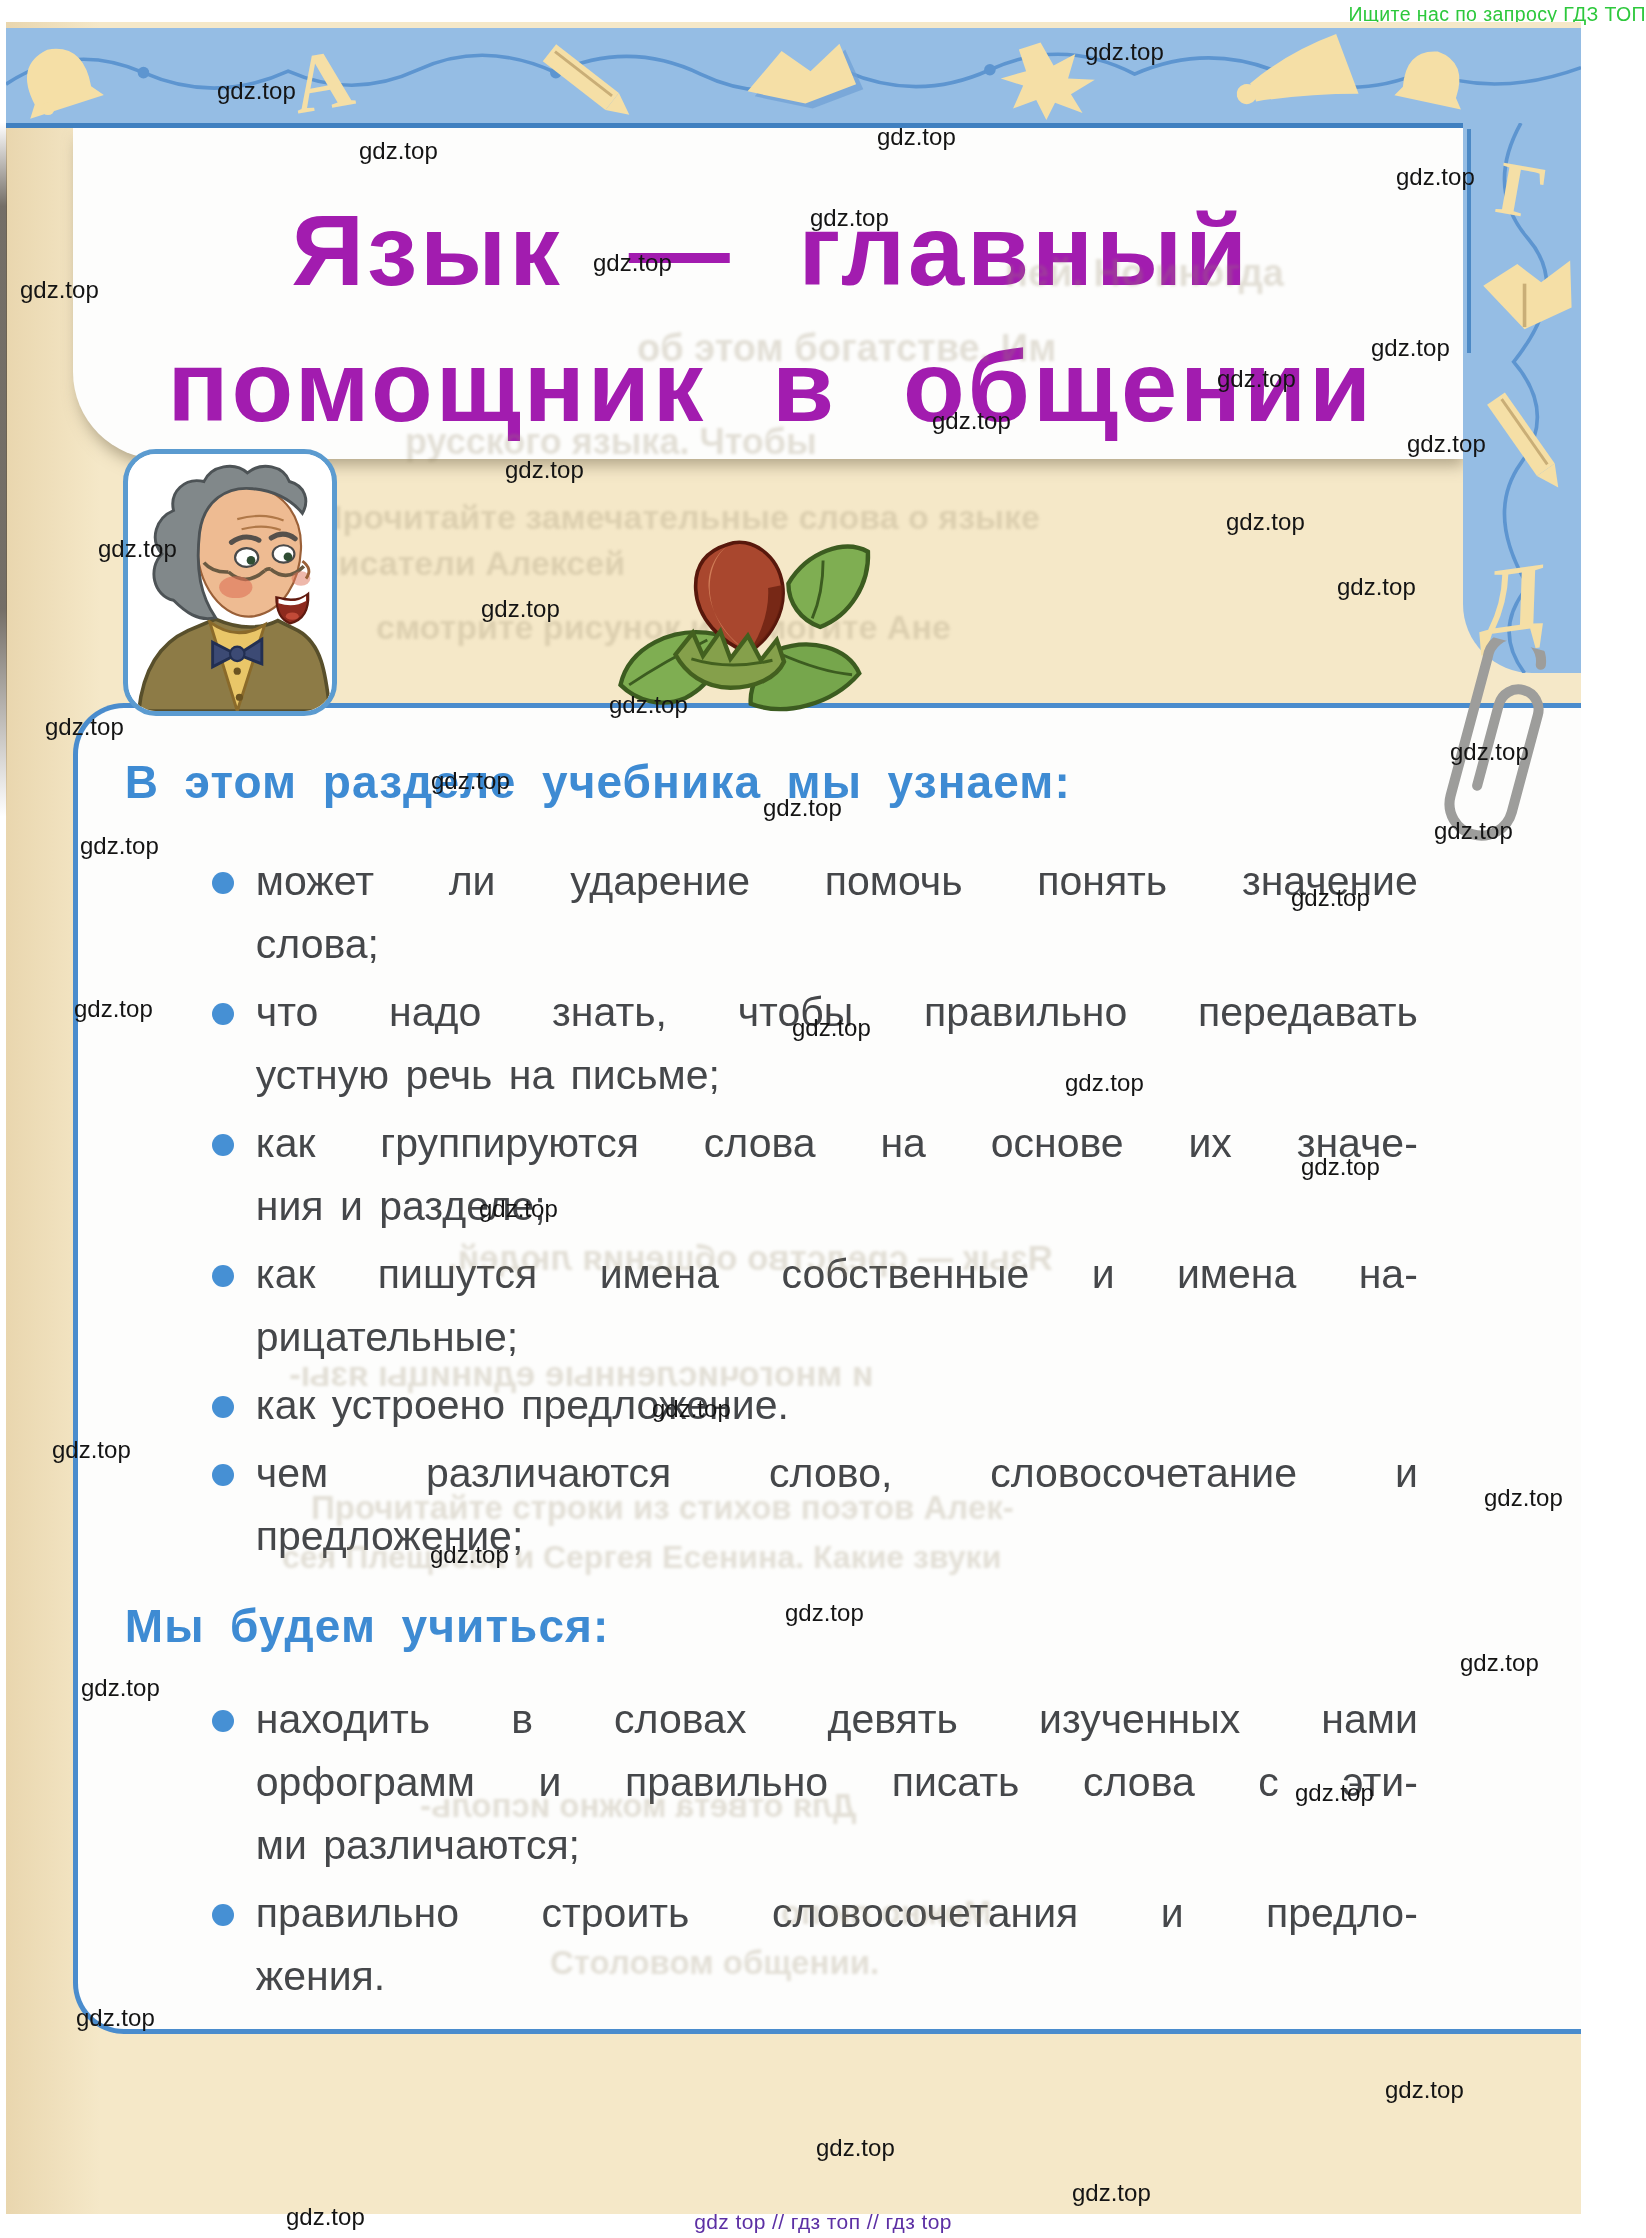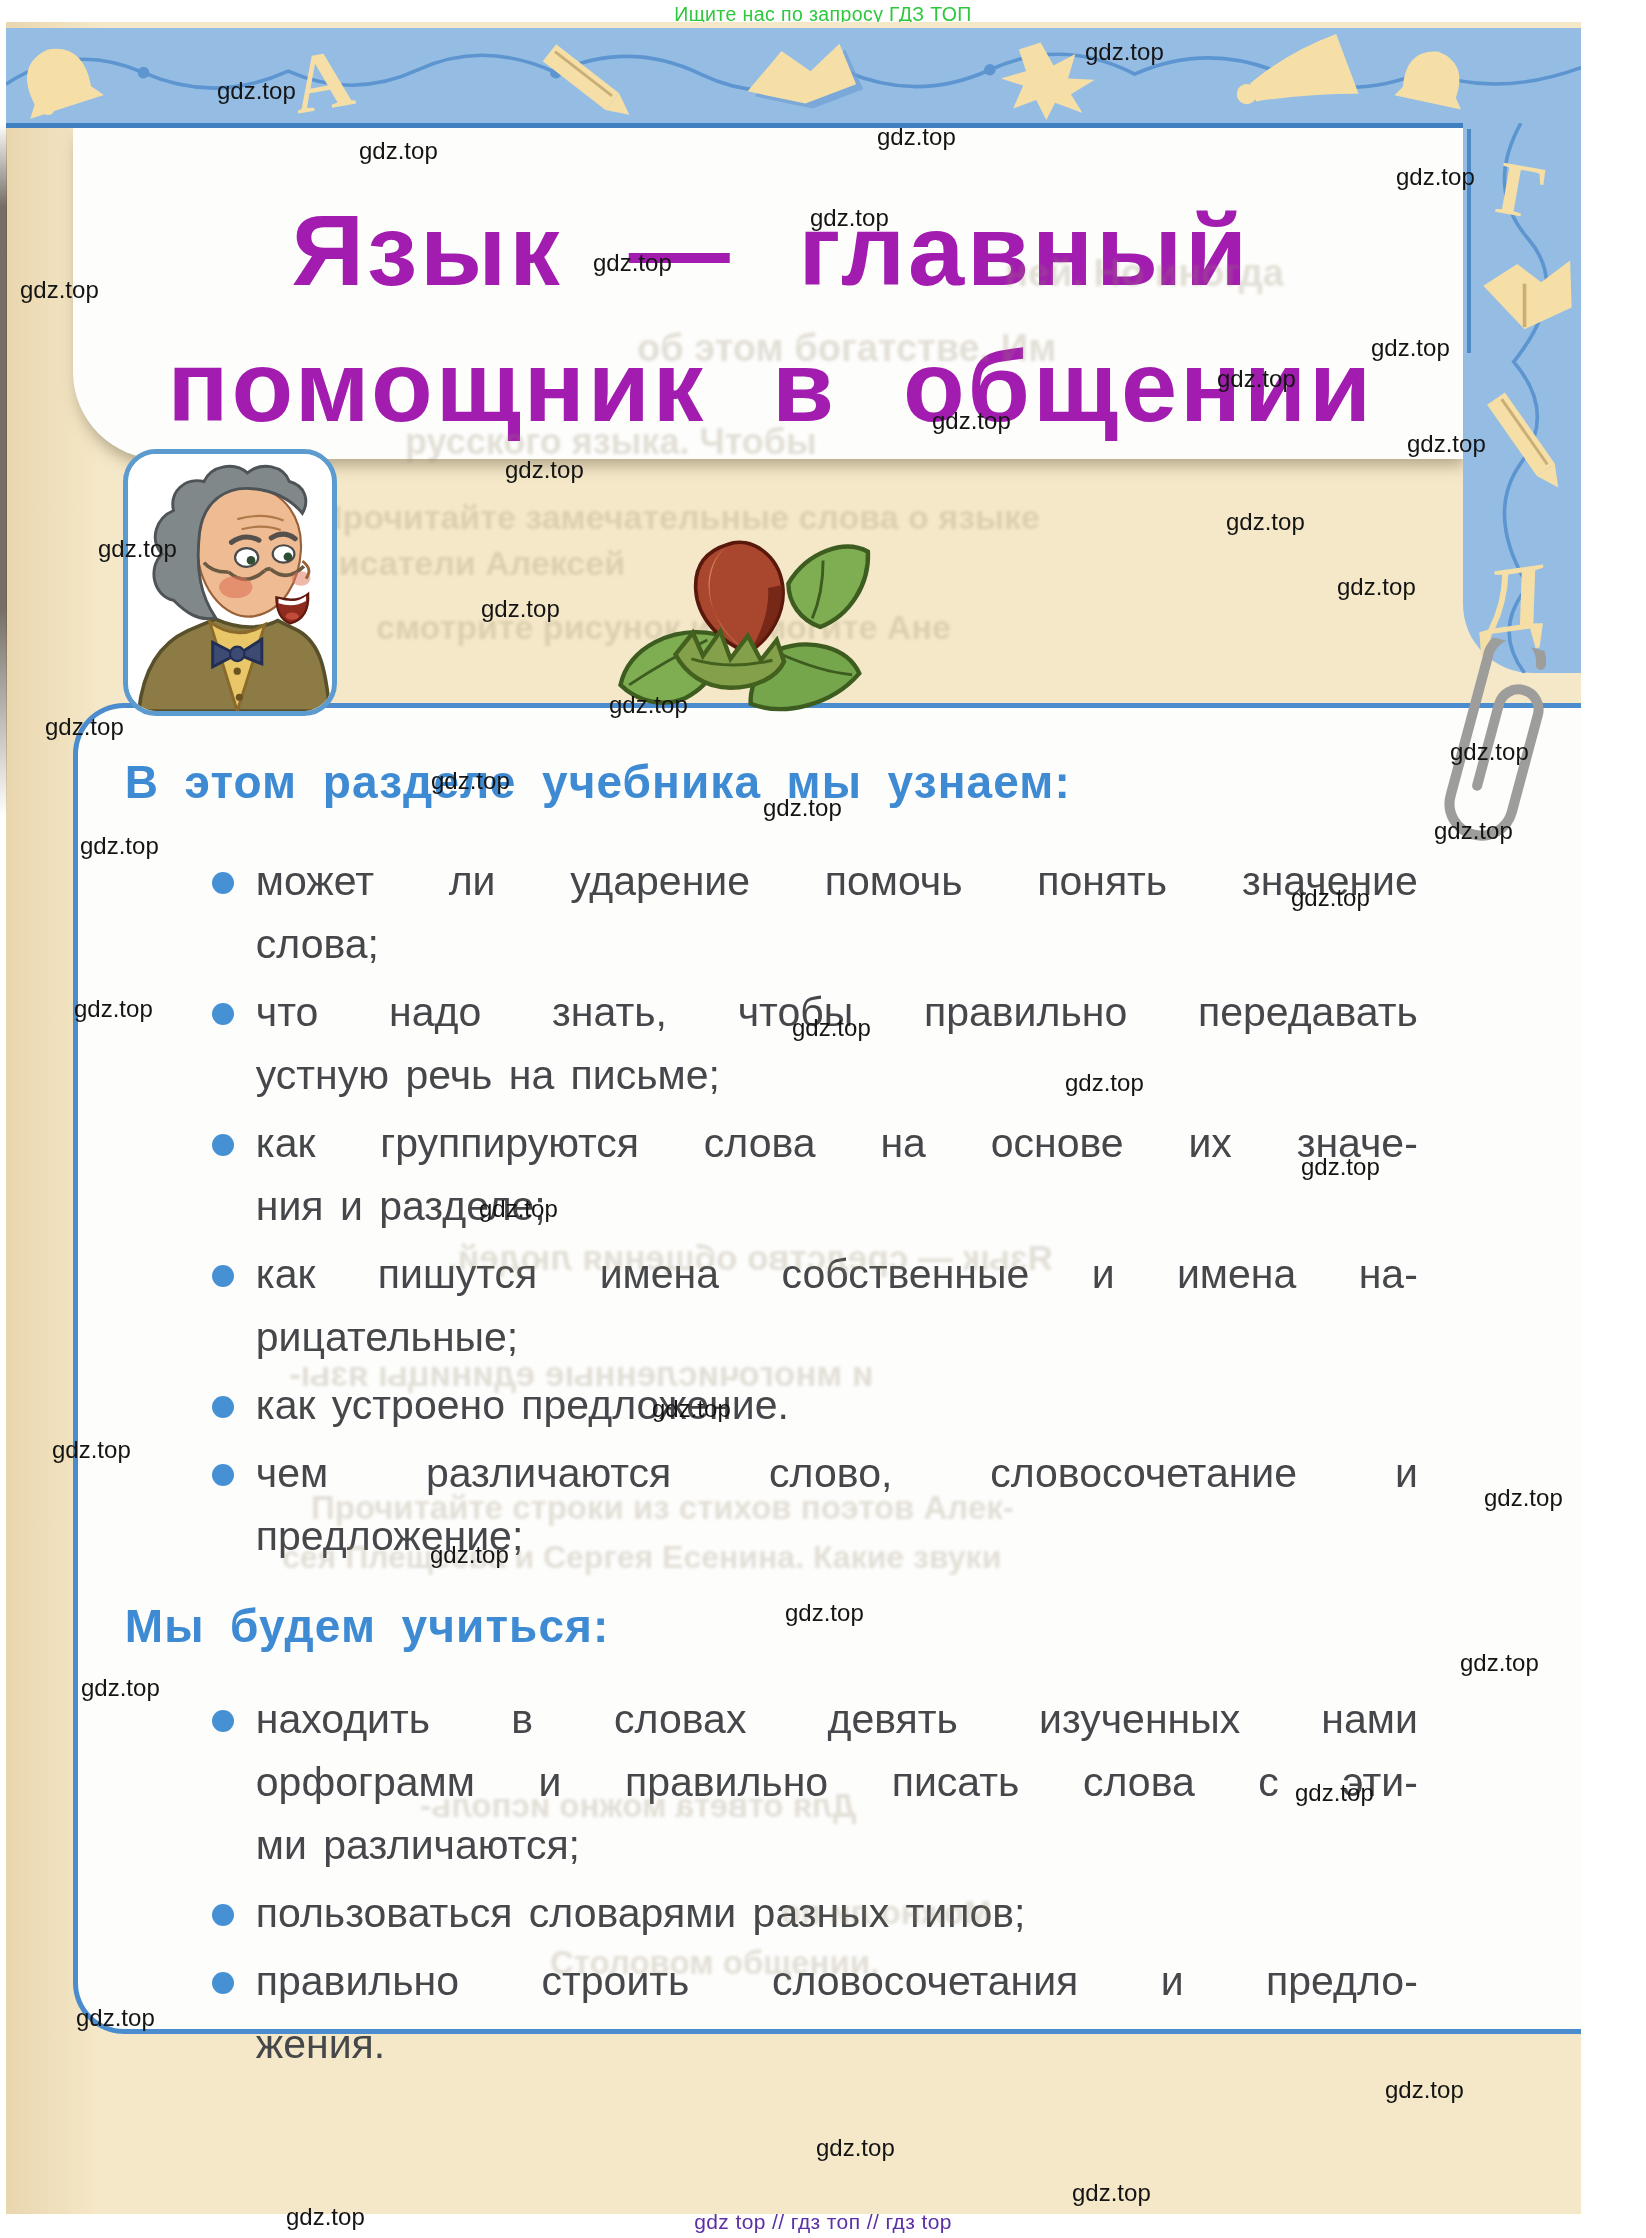--- a/index.html
+++ b/index.html
@@ -1,20 +1,20 @@
 <!DOCTYPE html>
 <html lang="ru" style="font-size:11.6px"><head>
 <meta charset="utf-8">
 <style>
   html,body{margin:0;padding:0;}
   body{background:#ffffff;font-family:"Liberation Sans",sans-serif;}
   #screen{position:relative;width:1646px;height:2239px;overflow:hidden;background:#ffffff;}
 
   
-  .promo{position:absolute;top:2.9px;left:0;width:100%;text-align:center;
+  .promo{position:absolute;top:2.9px;left:0;width:100%;text-align:right;
          font-size:19.5px;color:#2dc83c;letter-spacing:0.4px;}
 
   
   .page{position:absolute;left:5.8px;top:22px;width:1575px;height:2192px;
         background:linear-gradient(90deg,#e9d6ae 0px,#f5e8c8 94px,#f5e8c8 100%);}
 
   
   .edge-strip{position:absolute;left:0;top:123px;width:6.5px;height:694px;
         background:linear-gradient(180deg,rgba(70,62,52,.0),rgba(70,62,52,.75) 12%,rgba(70,62,52,.75) 70%,rgba(70,62,52,0));z-index:6;}
 
@@ -188,26 +188,20 @@
             </div>
           </div>
         <h2 class="sec-heading second">Мы будем учиться:</h2>
         <div class="list">
             <div class="item">
               <span class="dot"></span>
               <div class="item-lines">
                 <div class="line j">находить в словах девять изученных нами</div>
                 <div class="line j">орфограмм и правильно писать слова с эти-</div>
                 <div class="line">ми различаются;</div>
-              </div>
-            </div>
-            <div class="item">
-              <span class="dot"></span>
-              <div class="item-lines">
-                <div class="line">пользоваться словарями разных типов;</div>
               </div>
             </div>
             <div class="item">
               <span class="dot"></span>
               <div class="item-lines">
                 <div class="line j">правильно строить словосочетания и предло-</div>
                 <div class="line">жения.</div>
               </div>
             </div>
           </div>

